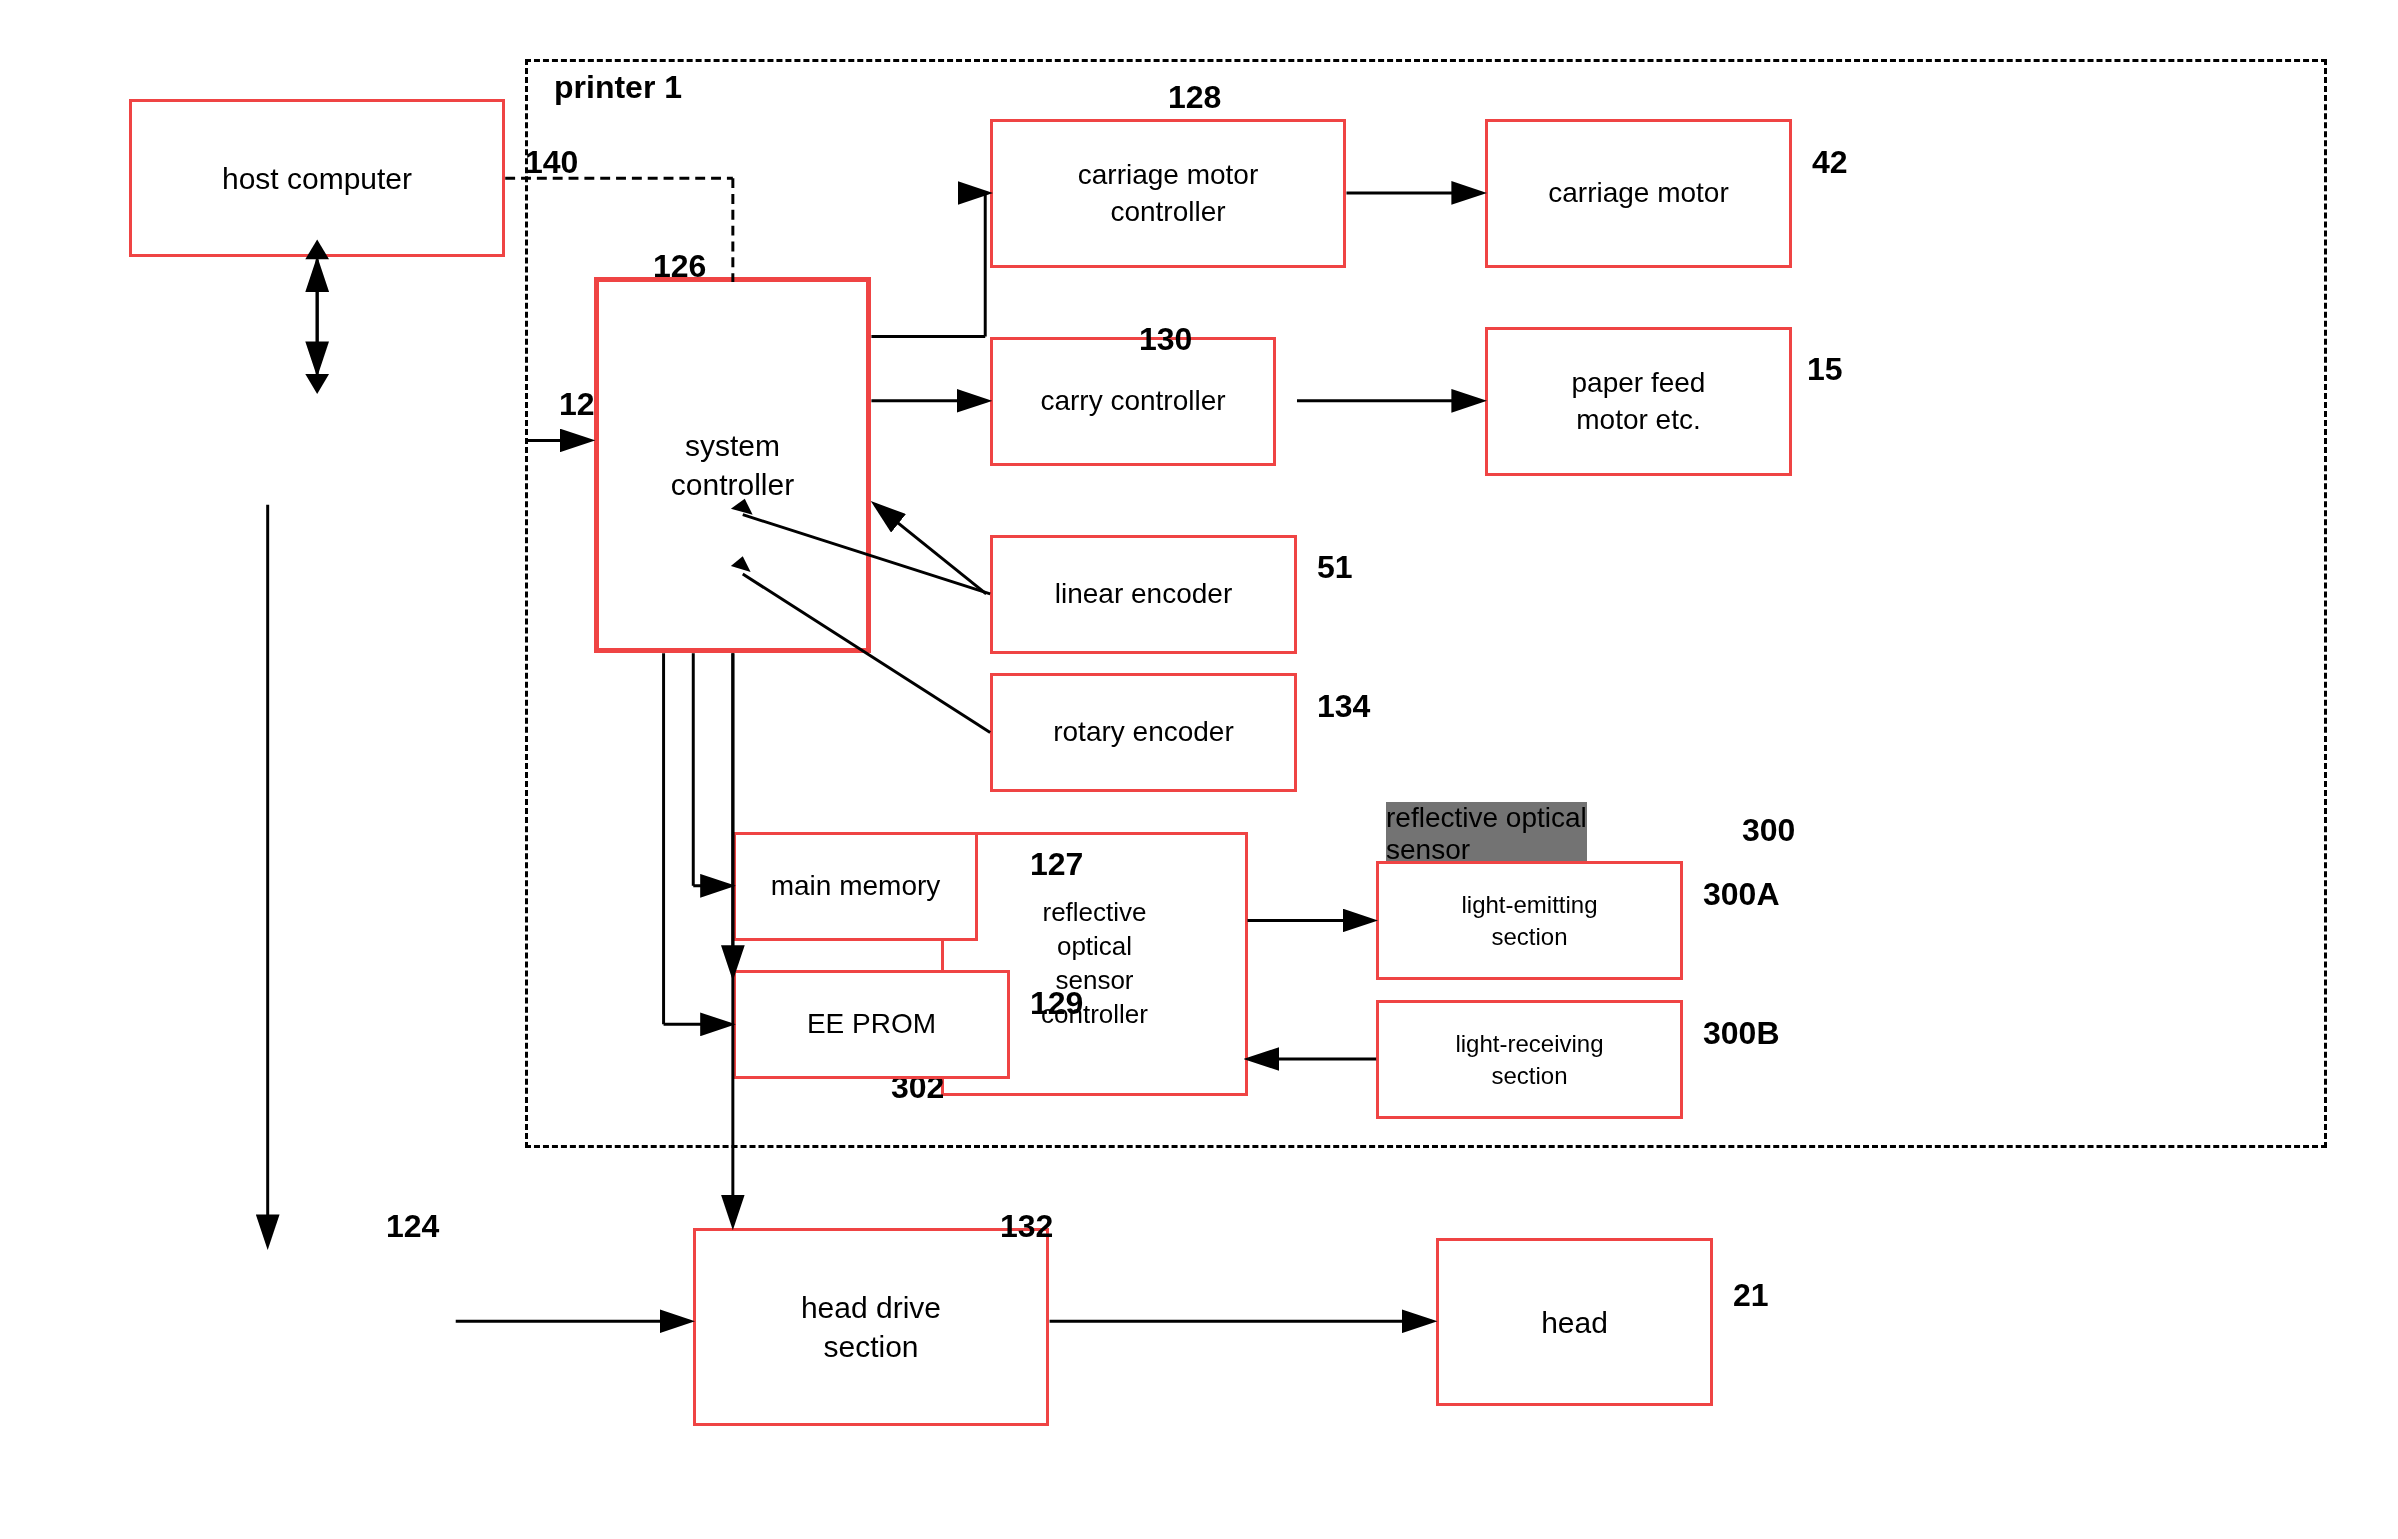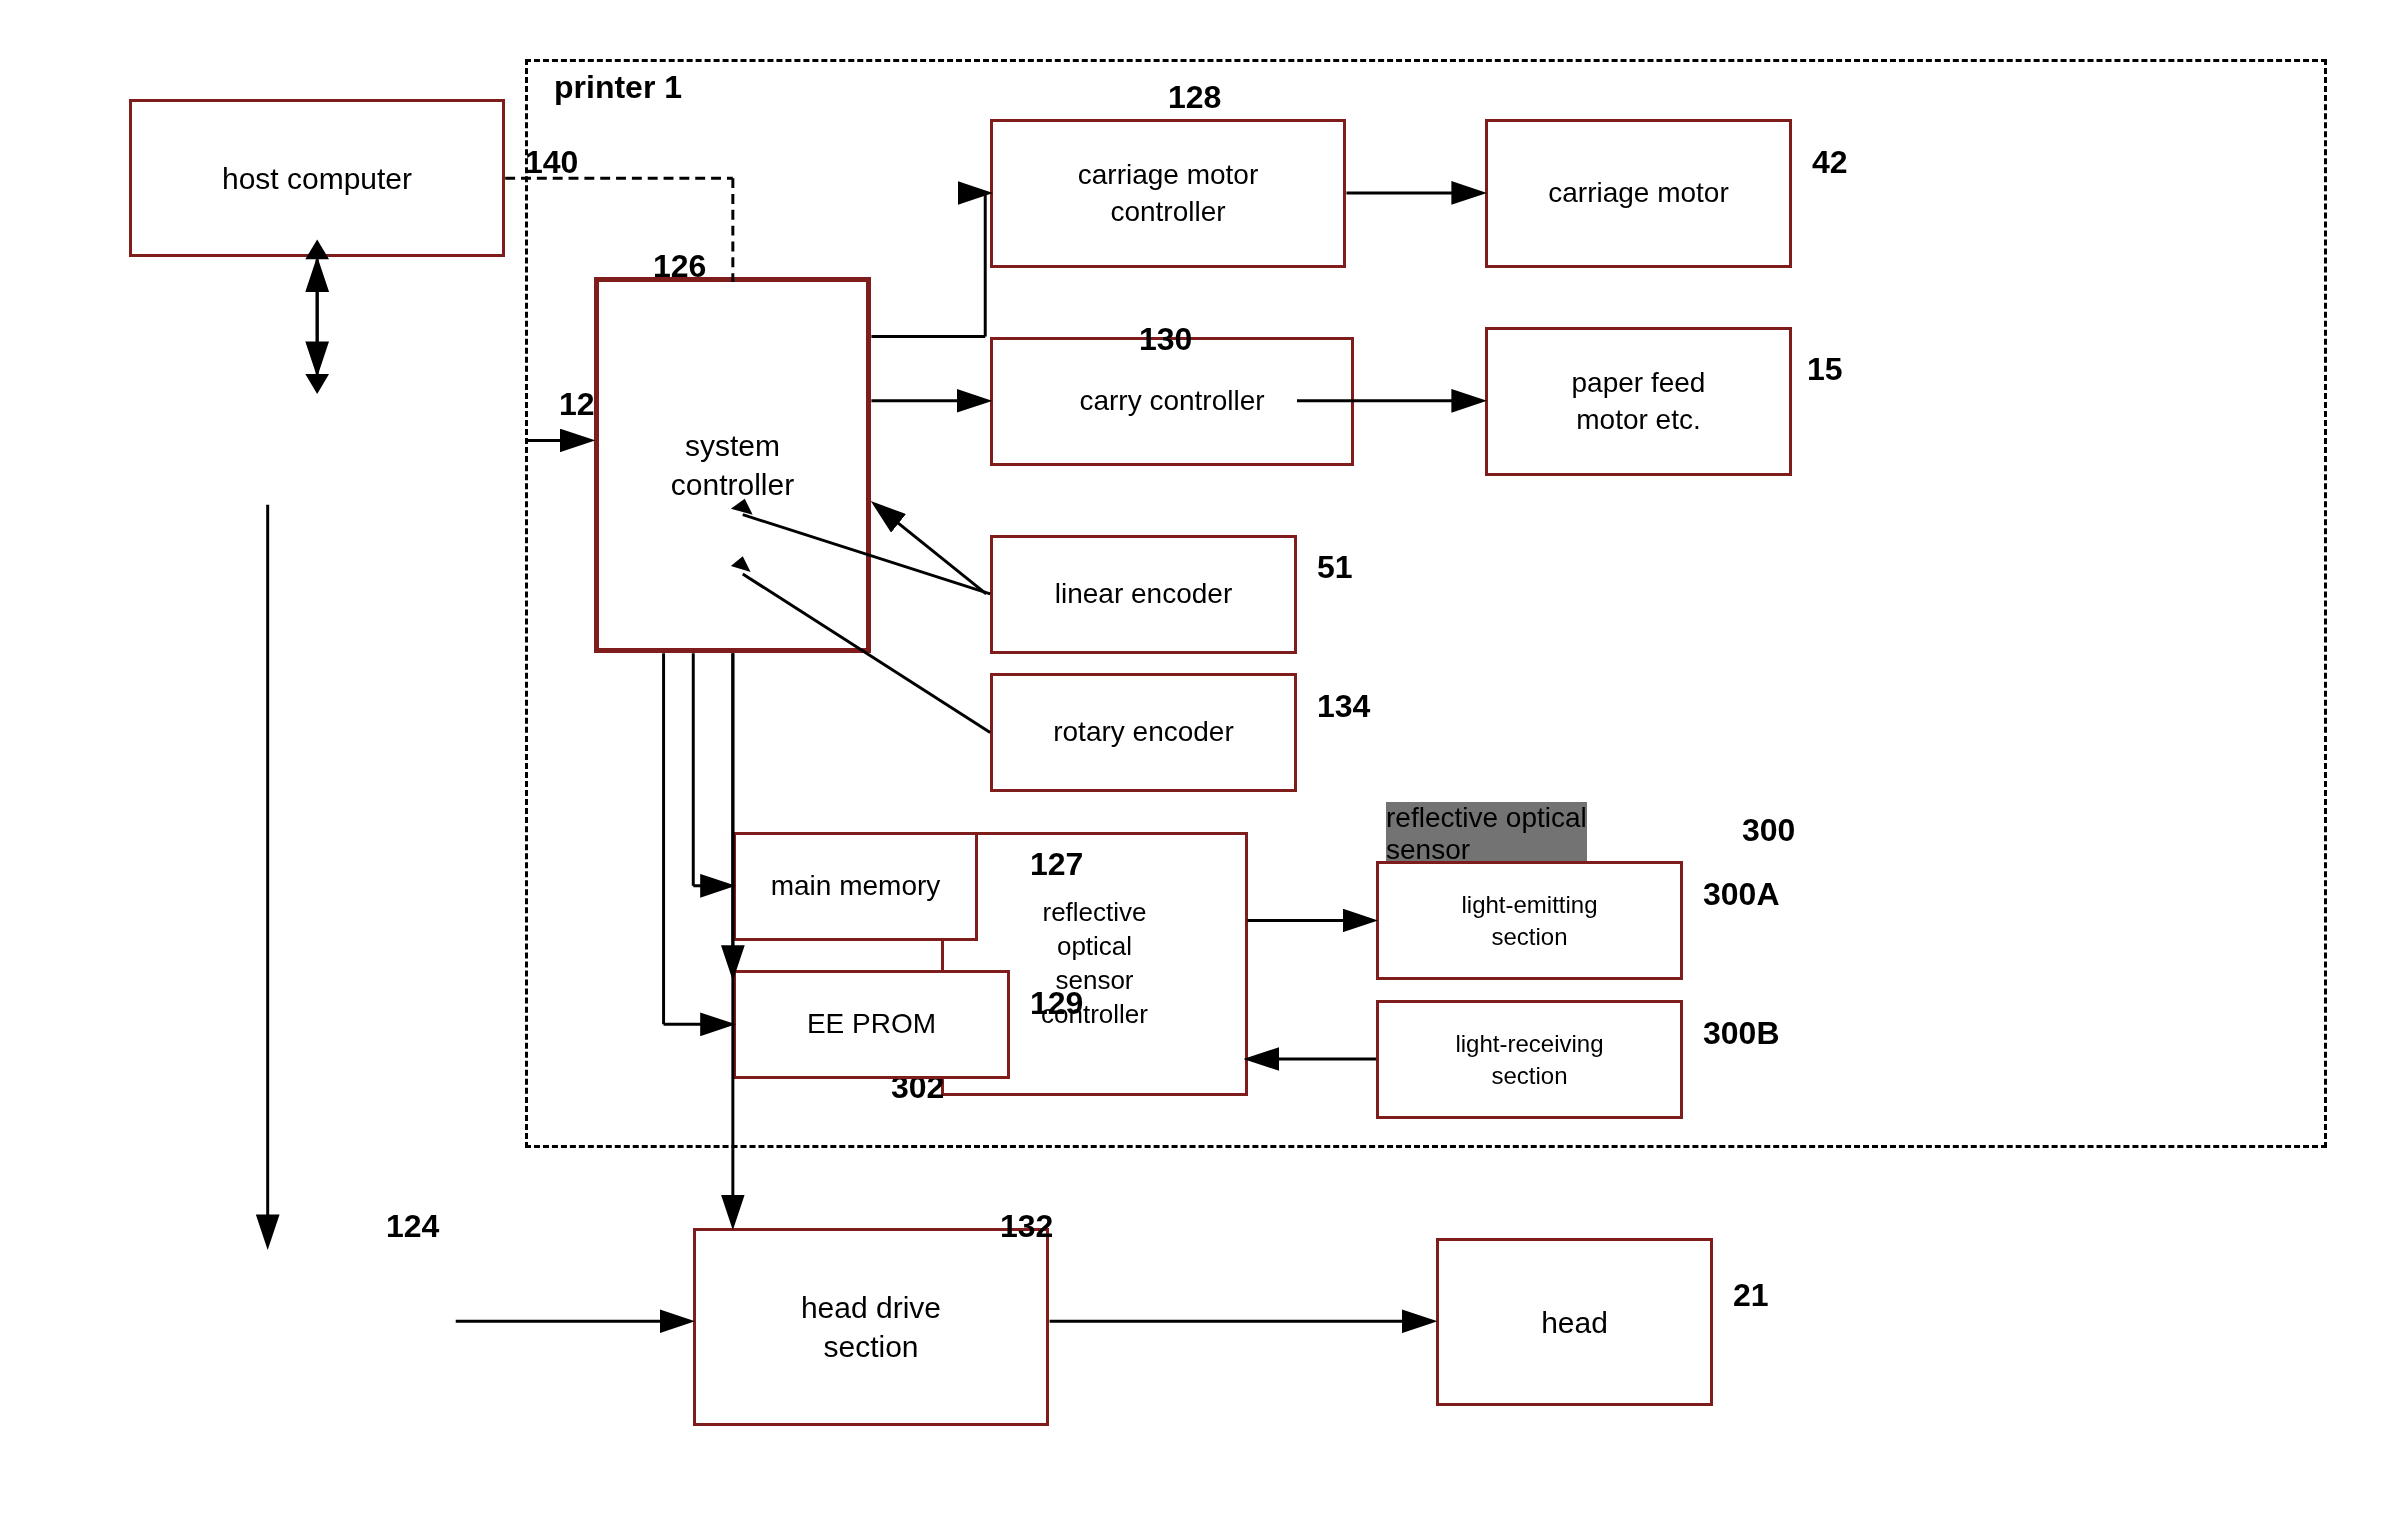--- a/index.html
+++ b/index.html
@@ -12,21 +12,21 @@
       overflow: hidden;
     }
     .diagram {
       position: absolute;
       top: 0; left: 0;
       width: 2399px;
       height: 1539px;
     }
     .box {
       position: absolute;
-      border: 3px solid #7f1d1d;
+      border: 3px solid #ef4444;
       background: #fff;
       display: flex;
       align-items: center;
       justify-content: center;
       text-align: center;
       font-size: 28px;
       font-weight: normal;
       line-height: 1.3;
     }
     .box.thick {
@@ -91,21 +91,21 @@
   </div>
 
   <div class="ref-label" style="left:1168px; top:79px;">128</div>
 
   <div class="box" style="left:1485px; top:119px; width:307px; height:149px; font-size:28px;">
     <span>carriage motor</span>
   </div>
 
   <div class="ref-label" style="left:1812px; top:144px;">42</div>
 
-  <div class="box" style="left:990px; top:337px; width:364px; height:129px; font-size:28px;">
+  <div class="box" style="left:990px; top:337px; width:286px; height:129px; font-size:28px;">
     <span>carry controller</span>
   </div>
 
   <div class="ref-label" style="left:1139px; top:297px;margin-top:24px;">130</div>
 
   <div class="box" style="left:1485px; top:327px; width:307px; height:149px; font-size:28px;">
     <span>paper feed<br>motor etc.</span>
   </div>
 
   <div class="ref-label" style="left:1807px; top:351px;">15</div>

